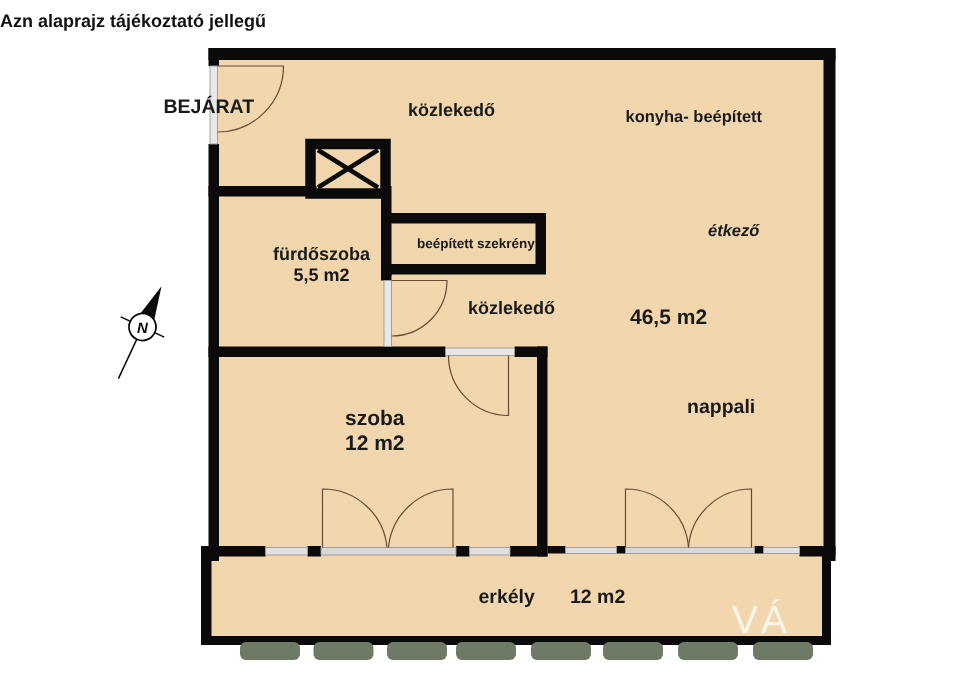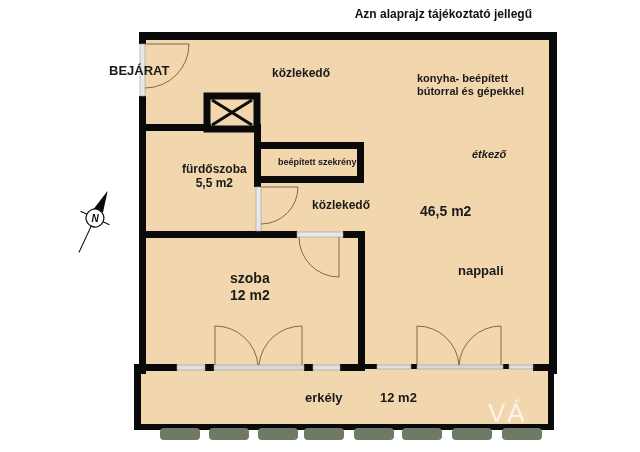--- a/index.html
+++ b/index.html
@@ -2,22 +2,22 @@
 <html><head>
   <meta charset="utf-8">
   <style>
     html, body { margin: 0; padding: 0; }
     body {
       width: 640px; height: 452px; background: #ffffff;
       position: relative; overflow: hidden;
       font-family: "Liberation Sans", sans-serif;
     }
     .title {
-      position: absolute; left: 0; width: 532px; top: 7px;
-      text-align: right; font-weight: bold; font-size: 12px; color: #111;
+      position: absolute; left: 0; width: 600px; top: 7px;
+      text-align: left; font-weight: bold; font-size: 12px; color: #111;
     }
     .plan { position: absolute; left: 0; top: 0; width: 640px; height: 452px; }
     .label {
       position: absolute; font-weight: bold; color: #1a1a1a;
       text-align: center; white-space: nowrap; line-height: 1.2; padding-left: 12px;
     }
     .watermark {
       position: absolute; left: 488px; top: 398px; font-size: 26px;
       color: rgba(255,255,255,0.75); font-weight: normal; letter-spacing: 2px;
     }
@@ -128,21 +128,20 @@
   </g>
   <text x="95" y="222" text-anchor="middle" font-family="Liberation Sans, sans-serif" font-weight="bold" font-style="italic" font-size="10" fill="#0a0a0a">N</text>
 </svg>
 
 <div class="label" style="left:97px; top:63px; font-size:13px;">BEJÁRAT</div>
 
 <div class="label" style="left:260px; top:66px; font-size:12px;">közlekedő</div>
 
 <div class="label" style="left:405px; top:72px; font-size:11px; text-align:left;">
   <div>konyha- beépített</div>
-  <div>bútorral és gépekkel</div>
 </div>
 
 <div class="label" style="left:460px; top:148px; font-size:11px;font-style:italic;">étkező</div>
 
 <div class="bathroom label" style="left:170px; top:162px; font-size:12px;">
   <div>fürdőszoba</div>
   <div>5,5 m2</div>
 </div>
 
 <div class="label" style="left:266px; top:157px; font-size:9px;text-align:right;">beépített szekrény</div>
@@ -151,16 +150,16 @@
 
 <div class="label" style="left:408px; top:203px; font-size:14px;">46,5 m2</div>
 
 <div class="label" style="left:218px; top:270px; font-size:14px;">
   <div>szoba</div>
   <div>12 m2</div>
 </div>
 
 <div class="label" style="left:446px; top:263px; font-size:13px;">nappali</div>
 
-<div class="label" style="left:293px; top:390px; font-size:13px;">erkély</div>
+<div class="label" style="left:307px; top:390px; font-size:13px;">erkély</div>
 <div class="label" style="left:368px; top:390px; font-size:13px;">12 m2</div>
 
 <div class="watermark">VÁ</div>
 
 </body></html>

